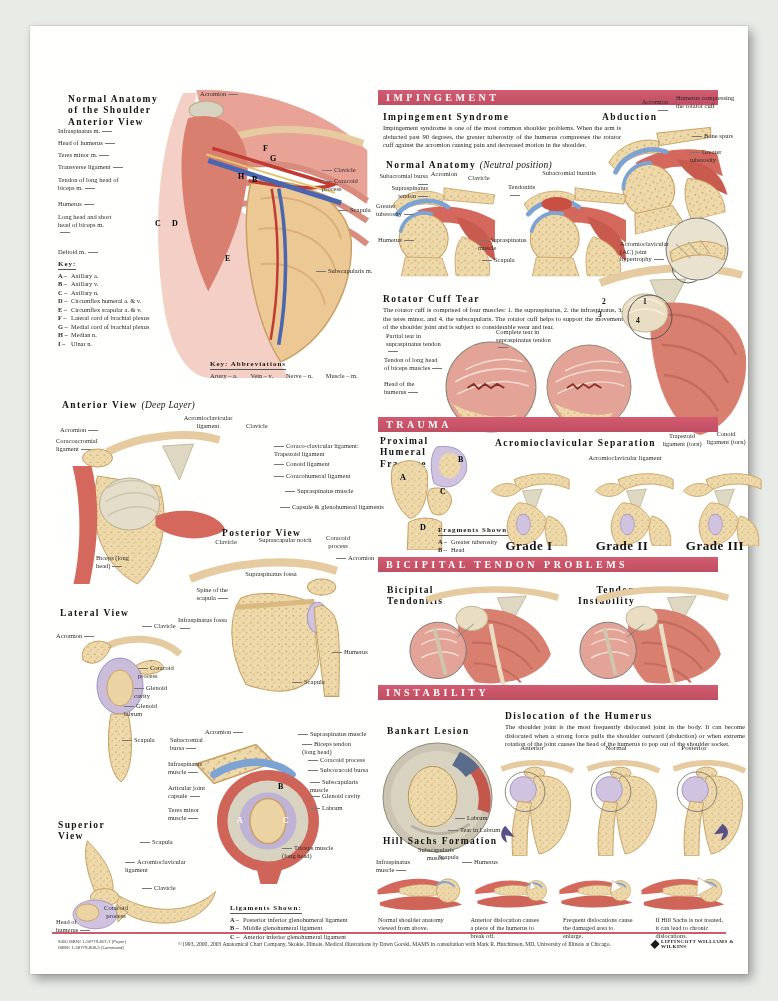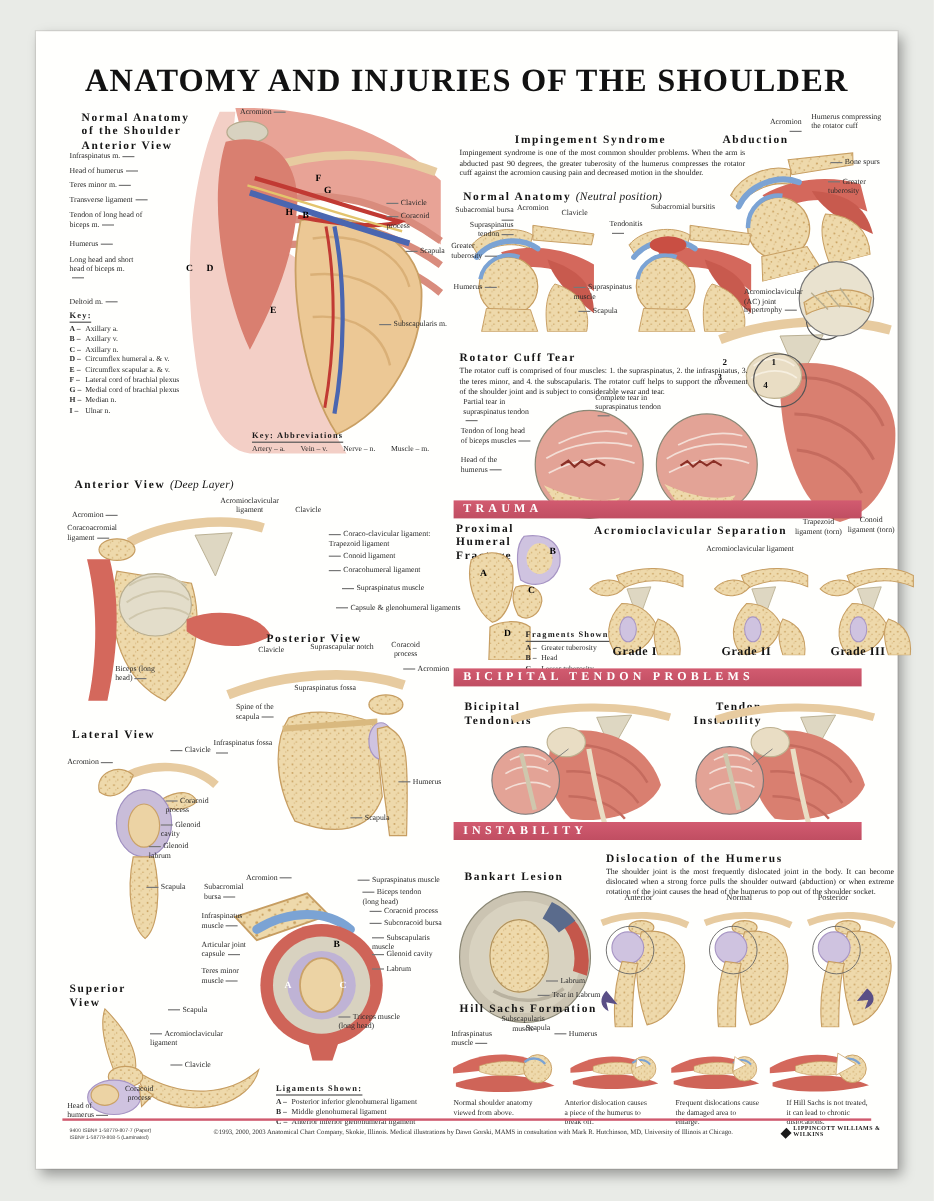--- a/index.html
+++ b/index.html
@@ -20,21 +20,21 @@
   .lbl.ct { text-align:center; }
   .la::after { content:""; display:inline-block; width:10px; border-top:.8px solid #777; vertical-align:middle; margin-left:2px; }
   .lb::before { content:""; display:inline-block; width:10px; border-top:.8px solid #777; vertical-align:middle; margin-right:2px; }
   .par { position:absolute; font-size:6.6px; line-height:1.32; color:#222; text-align:justify; }
   .flet { position:absolute; font-weight:bold; font-size:8px; color:#000; }
   .fnum { position:absolute; font-weight:bold; font-size:7.5px; color:#111; }
   .kt { font-weight:bold; font-size:7px; letter-spacing:1px; border-bottom:.8px solid #555; display:inline-block; padding-bottom:1px; margin-bottom:2px; color:#1a1a1a; }
   .krow { display:flex; font-size:6.4px; line-height:1.32; color:#2b2b2b; }
   .kk { width:13px; flex:none; font-weight:bold; }
   .abbr-row { display:flex; gap:13px; font-size:6.4px; color:#2b2b2b; }
-  .grades { position:absolute; display:flex; font-weight:bold; font-size:10px; letter-spacing:.5px; color:#141414; }
+  .grades { position:absolute; display:flex; font-weight:bold; font-size:13px; letter-spacing:.5px; color:#141414; }
   .grades span { text-align:center; }
   .caps { position:absolute; display:flex; gap:22px; font-size:6.3px; line-height:1.3; color:#2b2b2b; }
   .caps div { flex:1; }
   .redline { position:absolute; height:2px; background:#cf5a6e; }
   .footer-small { position:absolute; font-size:4.3px; line-height:1.4; color:#444; font-family:"Liberation Sans",sans-serif; }
   .credit { position:absolute; font-size:5.6px; color:#333; }
   .pub { position:absolute; display:flex; align-items:center; gap:3px; }
   .diamond { width:7px; height:7px; background:#1a1a1a; transform:rotate(45deg); }
   .pubtxt { font-size:5px; font-weight:bold; letter-spacing:.4px; color:#1a1a1a; }
   svg.fig { position:absolute; overflow:visible; }
@@ -182,21 +182,20 @@
       <circle cx="32" cy="76" r="30" fill="#e3a396" stroke="#777"></circle>
       <path d="M18,58 C28,52 42,52 50,58 M14,70 C26,62 42,62 52,68 M14,84 C28,76 44,76 54,82" stroke="#f3ded6" stroke-width="1.4" fill="none"></path>
       <path d="M28,52 C32,68 36,86 40,102" stroke="#cfc7ad" stroke-width="4" fill="none"></path>
       <path d="M52,62 L70,48" stroke="#777" stroke-width=".8"></path>
     </symbol>
   </defs>
 </svg>
 
 <div class="poster">
 
-  <div class="title">ANATOMY AND INJURIES OF THE SHOULDER</div>
 
   <div class="hd1" style="left:38px;top:68px;">
     <div>Normal Anatomy</div>
     <div>of the Shoulder</div>
     <div>Anterior View</div>
   </div>
   <svg class="fig" style="left:95px;top:62px;" width="247" height="292" viewBox="0 0 240 290">
       <use href="#mainfig"></use>
     </svg>
   <div class="lbl la" style="left:170px;top:64px;">Acromion</div>
@@ -373,21 +372,22 @@
           <span>Middle glenohumeral ligament</span>
         </div>
 
         <div class="krow">
           <span class="kk">C –</span>
           <span>Anterior inferior glenohumeral ligament</span>
         </div>
       </div>
   </div>
 
-  <div class="hd1" style="left:353px;top:86px;margin-left:46px;">Impingement Syndrome</div>
+  <div class="bar" style="left:348px;top:64px;width:340px;">IMPINGEMENT</div>
+  <div class="hd1" style="left:353px;top:86px;">Impingement Syndrome</div>
   <div class="par" style="left:353px;top:98px;width:238px;">Impingement syndrome is one of the most common shoulder problems. When the arm is abducted past 90 degrees, the greater tuberosity of the humerus compresses the rotator cuff against the acromion causing pain and decreased motion in the shoulder.</div>
   <div class="hd1" style="left:572px;top:86px;">Abduction</div>
   <svg class="fig" style="left:575px;top:98px;" width="118" height="102" viewBox="0 0 110 95">
       <g transform="rotate(-14 55 48)">
         <use href="#joint"></use>
       </g>
     </svg>
   <div class="lbl la rt" style="left:600px;top:72px;width:38px;">Acromion</div>
   <div class="lbl" style="left:646px;top:68px;width:60px;">Humerus compressing the rotator cuff</div>
   <div class="lbl lb" style="left:662px;top:106px;">Bone spurs</div>

